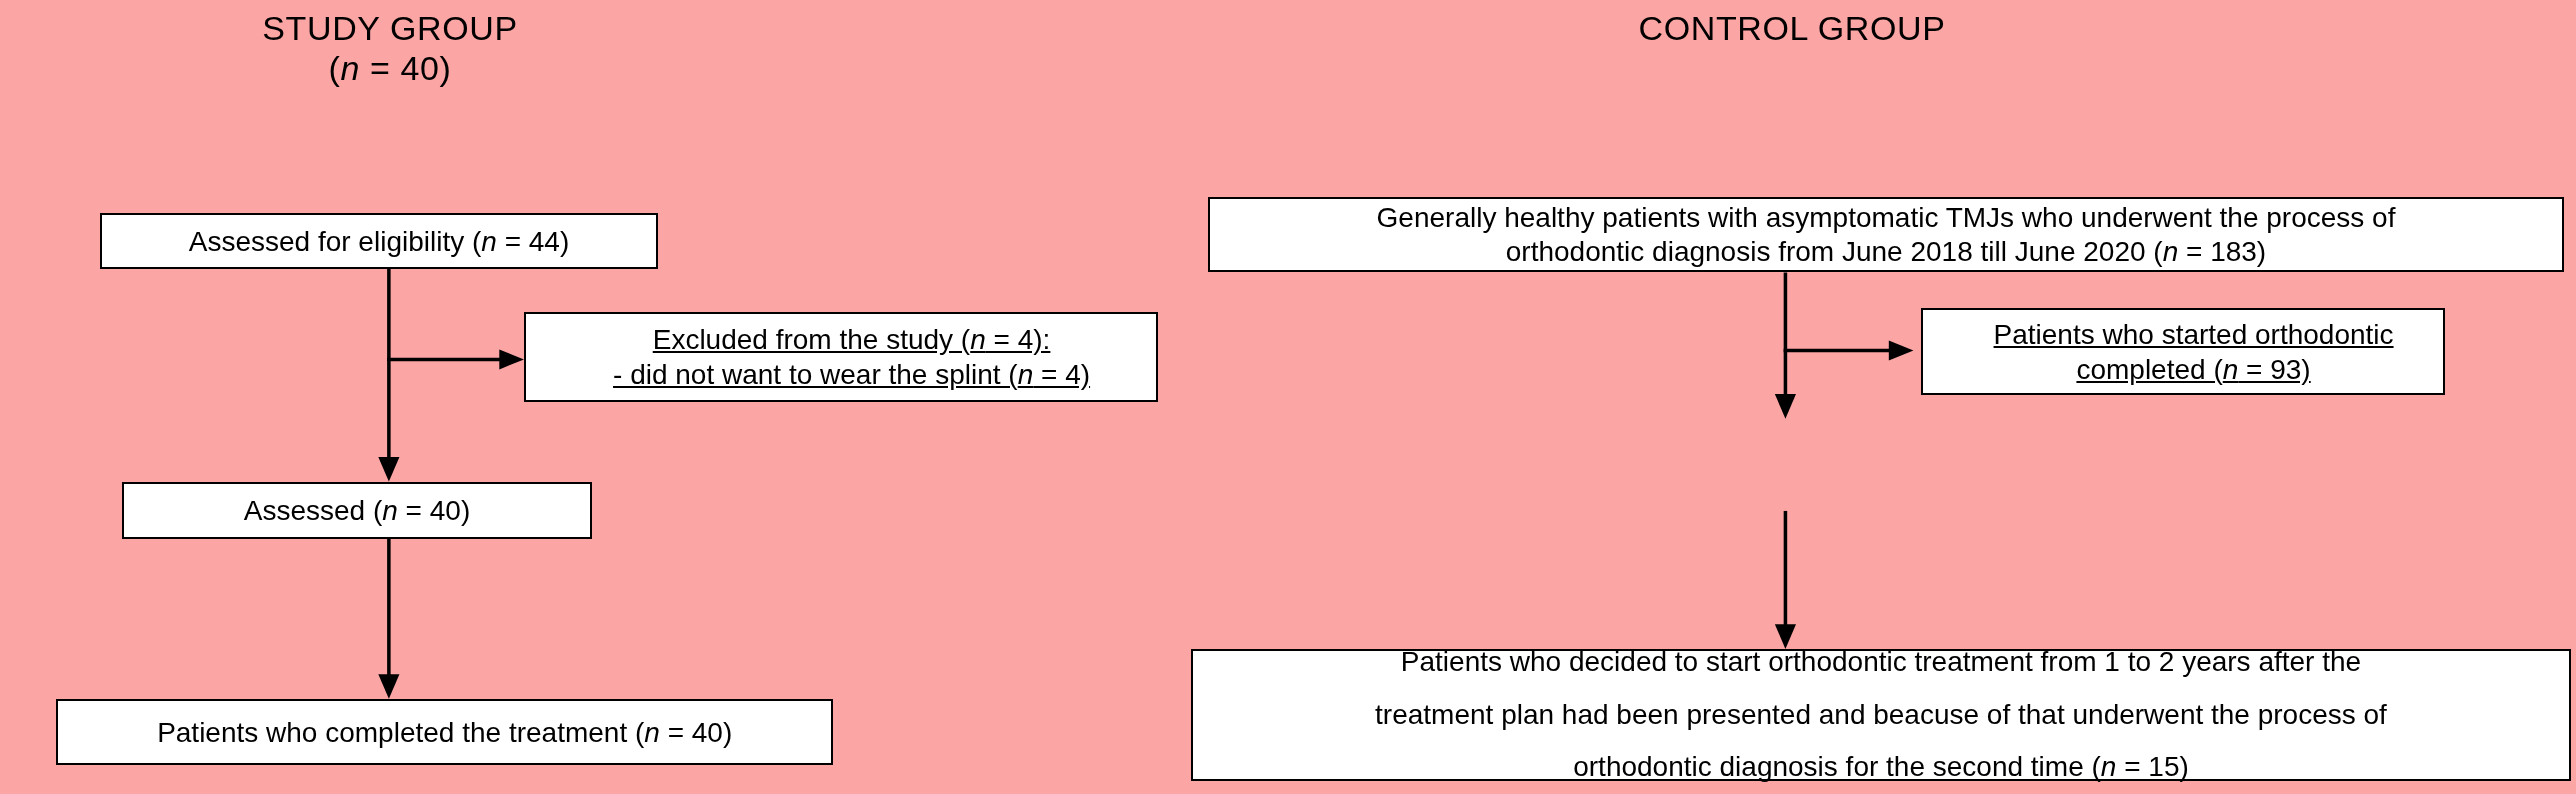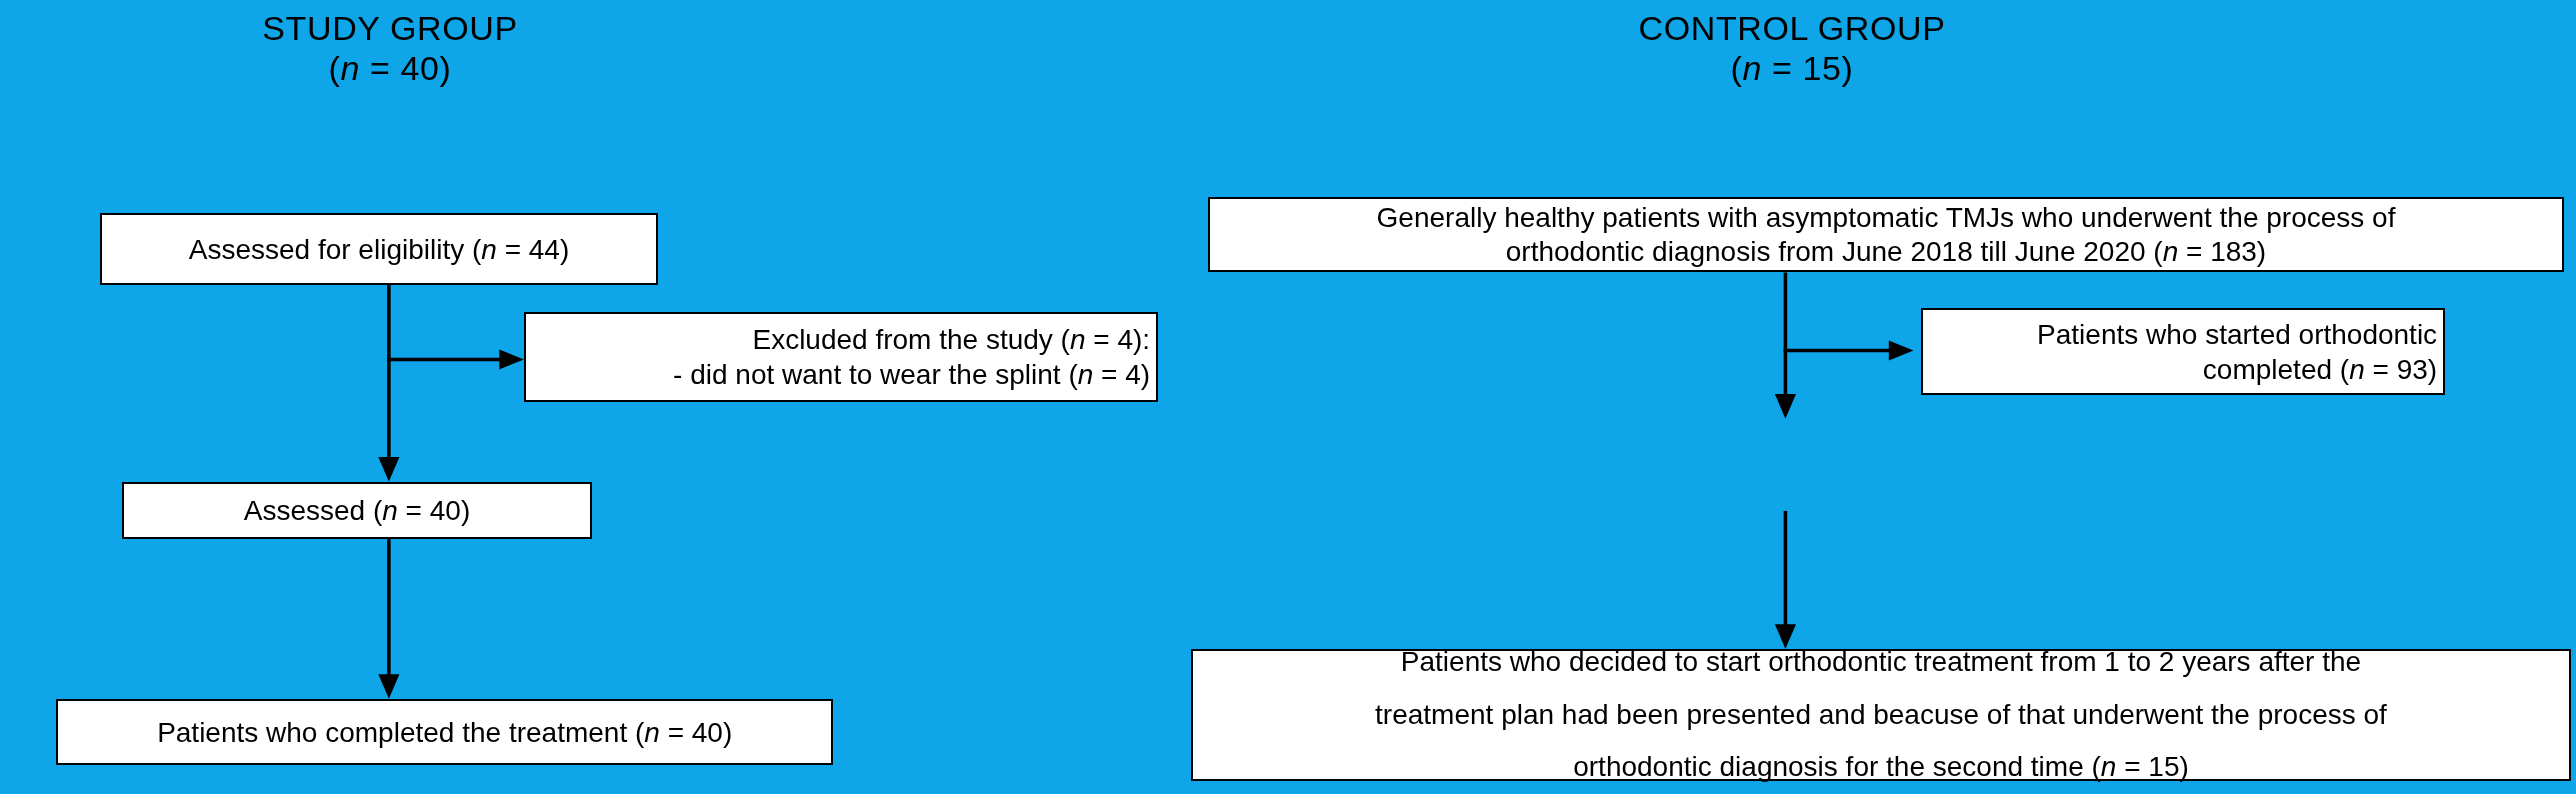--- a/index.html
+++ b/index.html
@@ -1,20 +1,20 @@
 <!DOCTYPE html>
 <html style="font-size:9.4px"><head>
 <meta charset="utf-8">
 <style>
   html, body { margin: 0; padding: 0; background: #ffffff; }
   .canvas {
     position: relative;
     width: 2576px;
     height: 794px;
-    background: #0ea5e9;
+    background: #fca5a5;
     font-family: "Liberation Sans", "DejaVu Sans", sans-serif;
     color: #000000;
     overflow: hidden;
   }
   .arrows {
     position: absolute;
     left: 0; top: 0;
     width: 2576px; height: 794px;
   }
   .title {
@@ -33,22 +33,22 @@
     background: #ffffff;
     box-sizing: border-box;
     display: flex;
     flex-direction: column;
     justify-content: center;
     font-size: 28px;
     line-height: 1.25;
   }
   .box .line { white-space: nowrap; }
   .box.center { align-items: center; text-align: center; }
-  .box.left   { align-items: flex-end; text-align: left; padding-left: 27px; padding-right: 5.9px; }
-  #eligibility-box { left: 100px;  top: 213px;  width: 558px;  height: 72px;  }
+  .box.left   { align-items: center; text-align: left; padding-left: 27px; padding-right: 5.9px; text-decoration: underline; }
+  #eligibility-box { left: 100px;  top: 213px;  width: 558px;  height: 56px;  }
   #excluded-box    { left: 524px;  top: 312px;  width: 634px; height: 90px; }
   #assessed-box    { left: 122px;  top: 482px;  width: 470px;  height: 57px;  }
   #completed-box   { left: 8.2px;   top: 699px; width: 777px; height: 66px; margin-left: 48px; }
   #healthy-box     { left: 1208px; top: 197px;  width: 1356px; height: 75px; line-height: 1.18; }
   #started-box     { left: 1913px; top: 308px;  width: 524px;  height: 87px; margin-left: 8px; }
   #resigned-box    { left: 1339px; top: 419px;  width: 894px; height: 92px; }
   #decided-box     { left: 1191px; top: 649px; width: 1380px; height: 132px; line-height: 1.32; gap: 16px; }
 </style>
 </head>
 <body>
@@ -75,21 +75,20 @@
     <line x1="3040" y1="870" x2="3040" y2="1069" stroke="#000000" stroke-width="6"></line>
     <polygon points="3040,1105 3022,1063 3058,1063" fill="#000000"></polygon>
   </svg>
 
   <div class="title" id="study-title">
     <div class="line"><span>STUDY GROUP</span></div>
     <div class="line"><span>(</span><span style="font-style: italic;">n</span><span> = 40)</span></div>
   </div>
   <div class="title" id="control-title">
     <div class="line"><span>CONTROL GROUP</span></div>
-    <div class="line"><span>(</span><span style="font-style: italic;">n</span><span> = 15)</span></div>
   </div>
 
   <div class="box center" id="eligibility-box">
     <div class="line"><span>Assessed for eligibility (</span><span style="font-style: italic;">n</span><span> = 44)</span></div>
   </div>
 
   <div class="box left" id="excluded-box">
     <div class="line"><span>Excluded from the study (</span><span style="font-style: italic;">n</span><span> = 4):</span></div>
     <div class="line"><span>- did not want to wear the splint (</span><span style="font-style: italic;">n</span><span> = 4)</span></div>
   </div>

